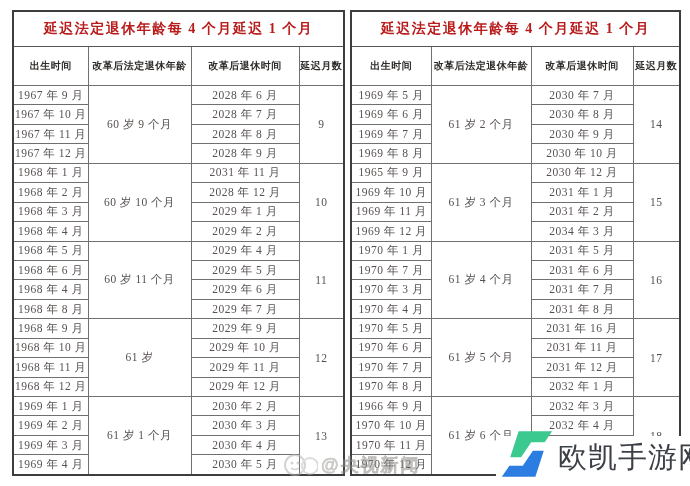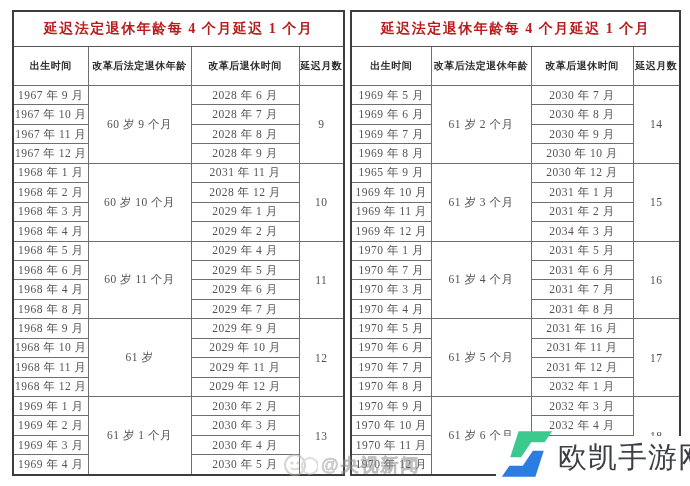--- a/index.html
+++ b/index.html
@@ -287,21 +287,21 @@
         </tr>
         <tr>
           <td>1970 年 7 月</td>
           <td>2031 年 12 月</td>
         </tr>
         <tr>
           <td>1970 年 8 月</td>
           <td>2032 年 1 月</td>
         </tr>
         <tr class="group-first">
-          <td>1970 年 9 月</td>
+          <td>1966 年 9 月</td>
           <td rowspan="4" class="age-cell">61 岁 6 个月</td>
           <td>2032 年 3 月</td>
           <td rowspan="4" class="delay-cell">18</td>
         </tr>
         <tr>
           <td>1970 年 10 月</td>
           <td>2032 年 4 月</td>
         </tr>
         <tr>
           <td>1970 年 11 月</td>

